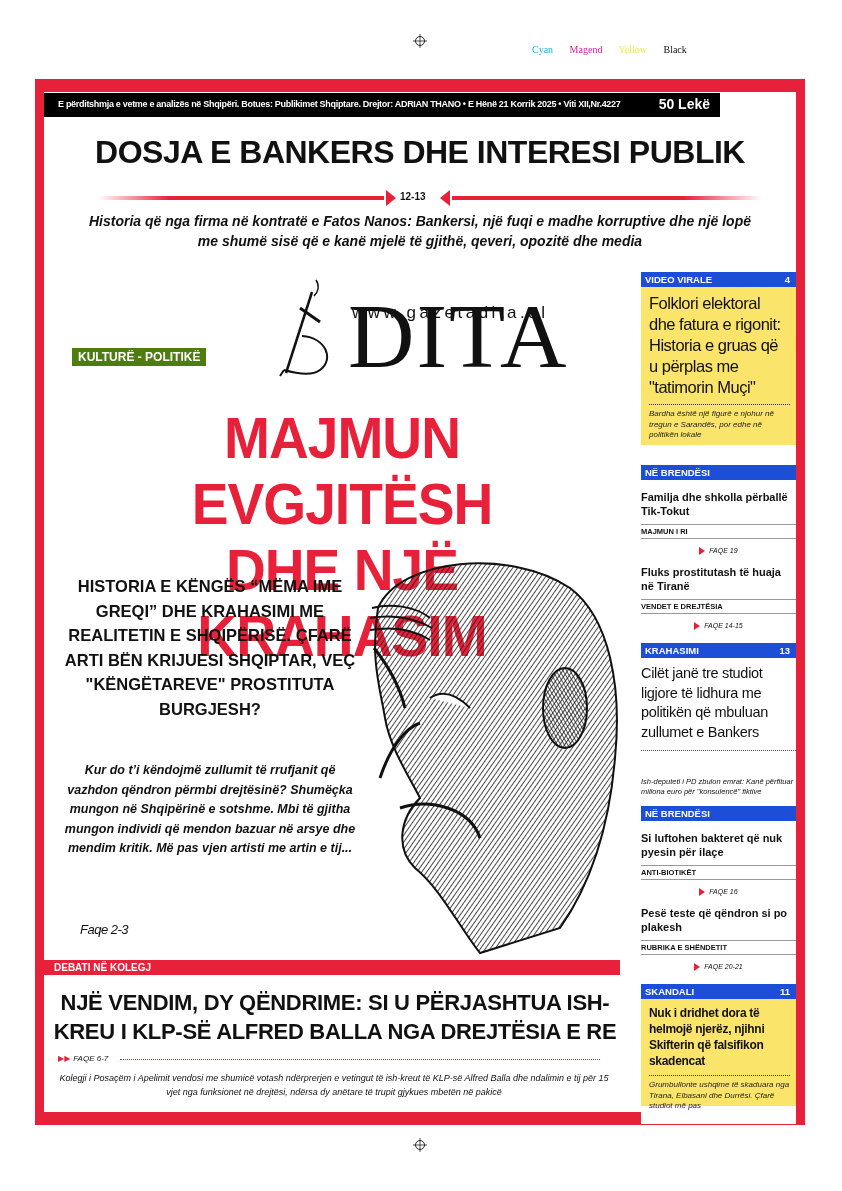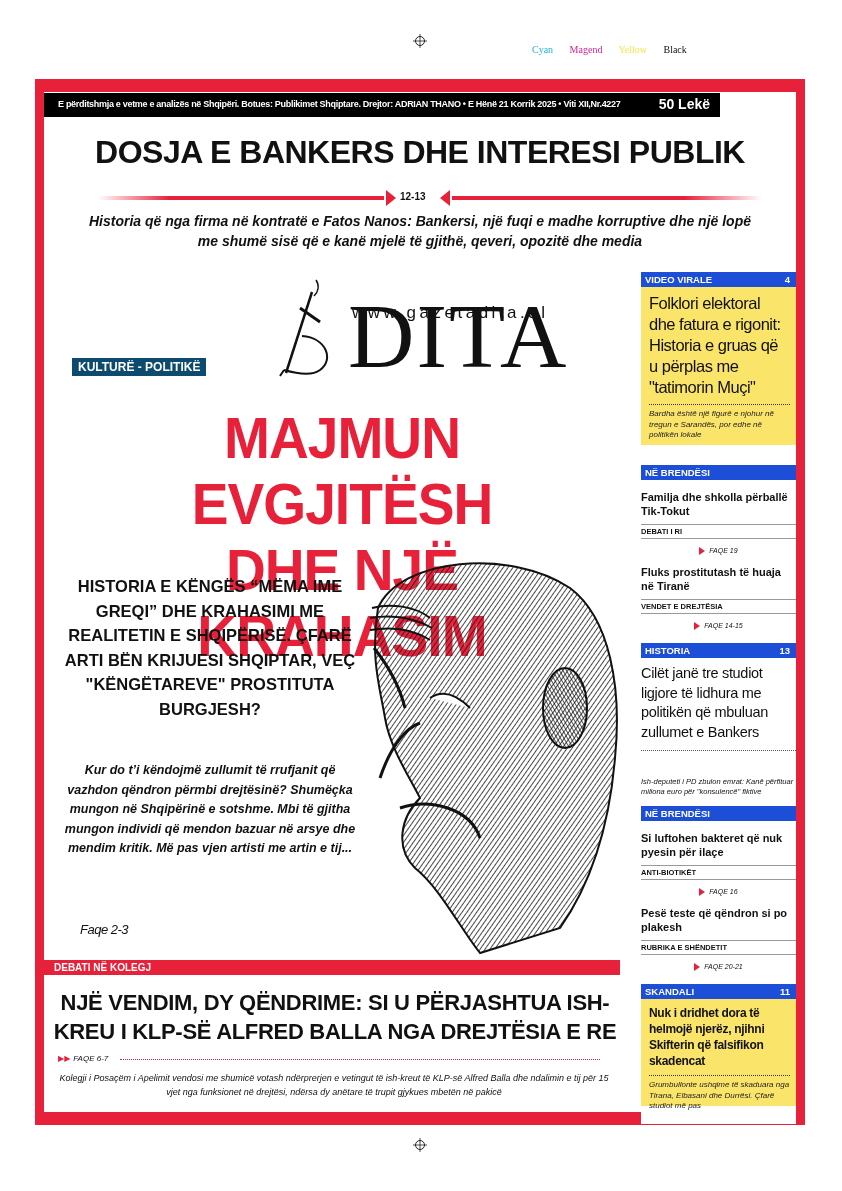--- a/index.html
+++ b/index.html
@@ -18,21 +18,21 @@
   .divider-line.left { left: 98px; width: 286px; background: linear-gradient(to right, rgba(232,33,58,0), #e8213a 25%); }
   .divider-line.right { left: 452px; width: 310px; background: linear-gradient(to right, #e8213a 75%, rgba(232,33,58,0)); }
   .tri-right { position: absolute; left: 386px; top: 190px; width: 0; height: 0; border-top: 8px solid transparent; border-bottom: 8px solid transparent; border-left: 10px solid #e8213a; }
   .tri-left { position: absolute; left: 440px; top: 190px; width: 0; height: 0; border-top: 8px solid transparent; border-bottom: 8px solid transparent; border-right: 10px solid #e8213a; }
   .page-ref { position: absolute; left: 400px; top: 191px; font-size: 10px; font-weight: bold; }
   .subhead { position: absolute; left: 80px; top: 211px; width: 680px; text-align: center; font-size: 14px; font-weight: bold; font-style: italic; line-height: 20px; }
 
   .logo-url { position: absolute; left: 352px; top: 283px; font-family: Liberation Sans, sans-serif; font-size: 17px; letter-spacing: 3.5px; margin-top: 20px; }
   .logo-dita { position: absolute; left: 348px; top: 290px; font-family: "Liberation Serif", serif; font-size: 92px; line-height: 92px; letter-spacing: 2px; }
   .logo-sword { position: absolute; left: 272px; top: 278px; width: 80px; height: 100px; }
-  .section-tag { position: absolute; left: 72px; top: 358px; background: #0c4a6e; color: #fff; font-size: 12px; font-weight: bold; padding: 2px 6px; }
+  .section-tag { position: absolute; left: 72px; top: 348px; background: #4d7c0f; color: #fff; font-size: 12px; font-weight: bold; padding: 2px 6px; }
 
   .red-head { position: absolute; left: 62px; top: 405px; width: 560px; text-align: center; color: #e8213a; font-family: "Liberation Sans", sans-serif; font-weight: bold; font-size: 58px; line-height: 66px; letter-spacing: -1px; transform: scaleX(0.95); transform-origin: center; }
   .black-sub { position: absolute; left: 60px; top: 574px; width: 300px; text-align: center; font-size: 16.5px; font-weight: bold; line-height: 24.5px; }
   .italic-body { position: absolute; left: 60px; top: 761px; width: 300px; text-align: center; font-size: 12.5px; font-weight: bold; font-style: italic; line-height: 19.5px; }
   .faqe-main { position: absolute; left: 80px; top: 922px; font-size: 13px; font-style: italic; letter-spacing: -0.5px; }
   .illustration { position: absolute; left: 360px; top: 548px; width: 270px; height: 412px; }
 
   .debati-bar { position: absolute; left: 44px; top: 960px; width: 576px; height: 15px; background: #e8213a; color: #fff; font-size: 10px; font-weight: bold; }
   .debati-bar span { position: absolute; left: 10px; top: 2px; }
   .debati-head { position: absolute; left: 50px; top: 988px; width: 570px; text-align: center; font-size: 22px; font-weight: bold; line-height: 29px; letter-spacing: -0.3px; }
@@ -163,32 +163,32 @@
   </div>
 
   <div style="height:20px"></div>
 
   <div class="sb-header">
     <span class="lbl">NË BRENDËSI</span>
   </div>
   <div class="sb-white" style="height:163px; box-sizing:border-box;">
     <div>
       <div class="sb-item-title">Familja dhe shkolla përballë Tik-Tokut</div>
-      <div class="sb-item-tag">DEBATI I RI</div>
+      <div class="sb-item-tag">MAJMUN I RI</div>
       <div class="sb-item-faqe"><span class="tri"></span><span>FAQE 19</span></div>
     </div>
     <div>
       <div class="sb-item-title">Fluks prostitutash të huaja në Tiranë</div>
       <div class="sb-item-tag">VENDET E DREJTËSIA</div>
       <div class="sb-item-faqe"><span class="tri"></span><span>FAQE 14-15</span></div>
     </div>
   </div>
 
   <div class="sb-header">
-    <span class="lbl">HISTORIA</span>
+    <span class="lbl">KRAHASIMI</span>
     <span class="num">13</span>
   </div>
   <div class="sb-denon" style="height:148px; box-sizing:border-box;">
     <div class="title">Cilët janë tre studiot ligjore të lidhura me politikën që mbuluan zullumet e Bankers</div>
     <div class="dots"></div>
     <div class="desc">Ish-deputeti i PD zbulon emrat: Kanë përfituar miliona euro për "konsulencë" fiktive</div>
   </div>
 
   <div class="sb-header">
     <span class="lbl">NË BRENDËSI</span>

